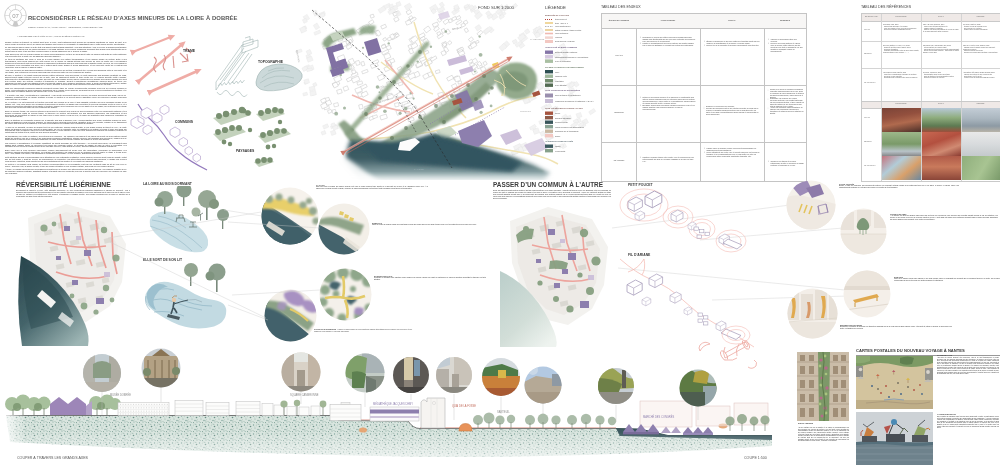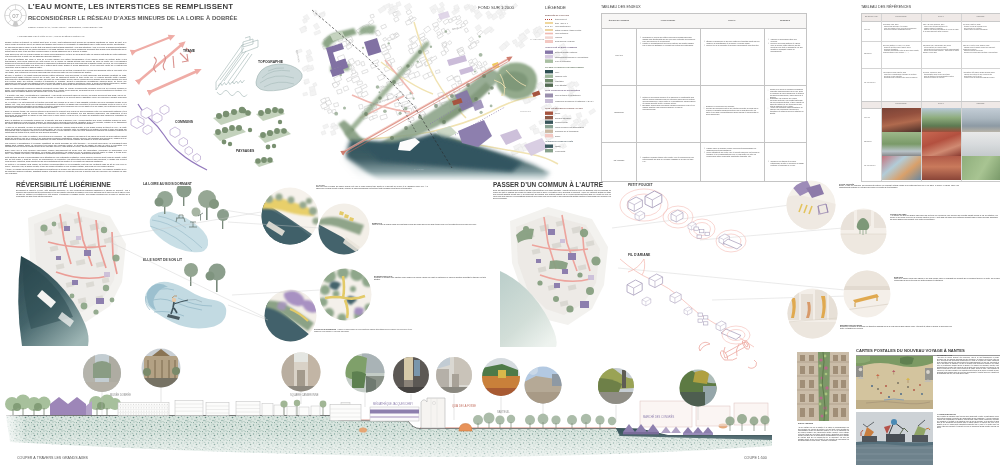--- a/index.html
+++ b/index.html
@@ -24,21 +24,20 @@
 <line x1="4.9" y1="4.9" x2="8.2" y2="8.2"></line>
           <line x1="16.8" y1="16.8" x2="20.1" y2="20.1"></line>
 <line x1="4.9" y1="20.1" x2="8.2" y2="16.8"></line>
           <line x1="16.8" y1="8.2" x2="20.1" y2="4.9"></line>
 </g>
 <path d="M9.5 22.9 L11 18.6 L14 18.6 L15.5 22.9 A10.8 10.8 0 0 1 9.5 22.9 Z" fill="#c9c9c9"></path>
 <text x="12.5" y="14.7" font-size="6" fill="#999" text-anchor="middle" font-family="Liberation Sans">07</text>
 </svg>
 </div>
 
-<div class="abs" style="left:28px;top:2px;width:420px;font-weight:bold;font-size:7.8px;color:#3e3e3e;letter-spacing:.2px">L’EAU MONTE, LES INTERSTICES SE REMPLISSENT</div>
 
 <div class="abs" style="left:28px;top:14.5px;width:420px;font-weight:bold;font-size:5.9px;color:#585858;letter-spacing:.05px">RECONSIDÉRER LE RÉSEAU D’AXES MINEURS DE LA LOIRE À DOBRÉE</div>
 
 <div class="sc" style="left:28px;top:26px;width:600px;font-size:11px;color:#666">Gaspare COGNARAS, Apolline SPILKA--GEORGEOT, Yohann BOUCHAND</div>
 
 <div class="sc" style="left:17px;top:34.5px;width:560px;font-size:10px;color:#555">« Les pieds dans l’eau et la tête en l’air », voilà ce qui attend le secteur n°07.</div>
 
 <div class="sc" style="left:4.5px;top:41px;width:608px">
 <div class="jt" style="width:608px">
 <p>Chaque secteur du transect en contact direct avec la Loire, s’est particulièrement soumis aux menaces climatiques en cours. En effet, si le fleuve décide de sortir de son lit, du danger sont dessiné faire preuve de réversibilité et d’adaptabilité face à cette grande montée incontrôlable.</p>

